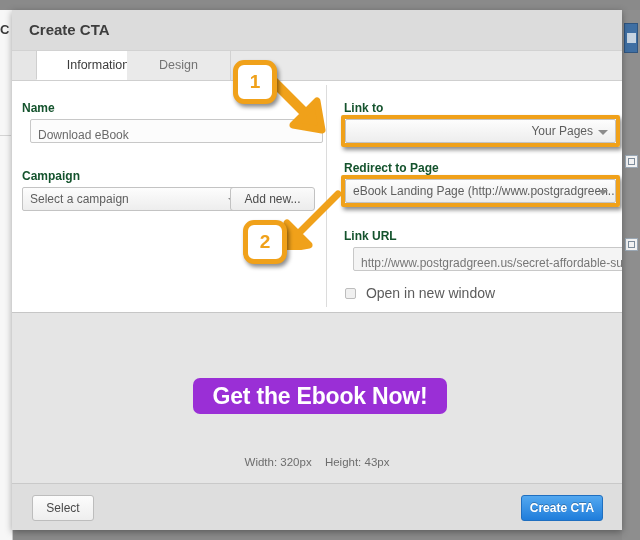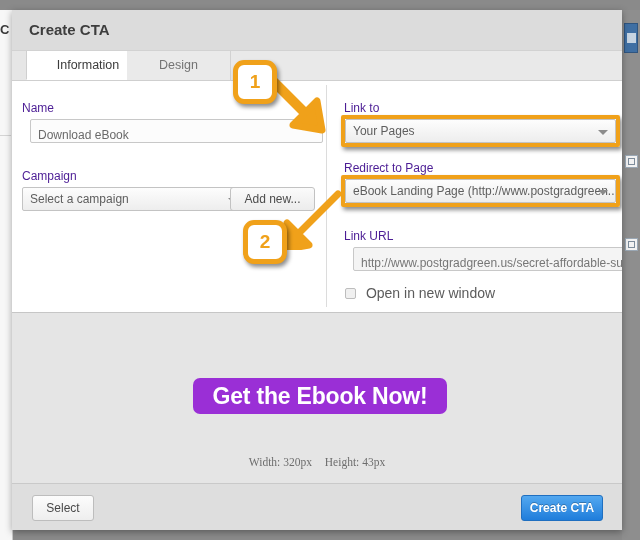--- a/index.html
+++ b/index.html
@@ -132,21 +132,21 @@
     background: #ffffff;
     border-left: 1px solid #cfcfcf;
     border-right: 1px solid #cfcfcf;
     border-bottom: 1px solid #ffffff;
     color: #3c3c3c;
   }
   .tab.inactive {
     background: #eaeaea;
     border-right: 1px solid #d2d2d2;
   }
-  .tab-0 { left: 14px;  width: 124px; }
+  .tab-0 { left: 24px;  width: 124px; }
   .tab-1 { left: 115px; width: 104px; }
   .tab-rest {
     position: absolute;
     left: 219px; top: 0;
     right: 0; height: 29px;
     background: #e9e9e9;
   }
 
   
   .form-area {
@@ -157,22 +157,22 @@
   }
   .col-divider {
     position: absolute;
     left: 314px; top: 4px;
     width: 1px; height: 222px;
     background: #dcdcdc;
   }
   .field-label {
     position: absolute;
     font-size: 12px;
-    font-weight: normal;
-    color: #4c1d95;
+    font-weight: bold;
+    color: #14532d;
   }
   .txt-input {
     position: absolute;
     box-sizing: border-box;
     height: 24px;
     background: #fcfcfc;
     border: 1px solid #c8c8c8;
     border-radius: 2px;
     font-size: 12px;
     color: #6a6a6a;
@@ -272,21 +272,20 @@
     letter-spacing: -0.2px;
     cursor: pointer;
   }
   .dims-text {
     position: absolute;
     left: 0; right: 0;
     top: 143px;
     text-align: center;
     font-size: 11.5px;
     color: #6d6d6d;
-    font-family: Liberation Serif, serif;
   }
   .dims-text span { margin: 0 5px; }
 
   
   .footer {
     position: relative;
     height: 48px;
     background: #dedede;
   }
   .btn-cancel {
@@ -381,21 +380,21 @@
     <div class="txt-input" style="left:10px; top:38px; width:293px;">Download eBook</div>
 
     <div class="field-label" style="left:10px; top:88px;">Campaign</div>
     <div class="dropdown" style="left:10px; top:106px; width:224px;">
       <span>Select a campaign</span>
       <span class="caret"></span>
     </div>
     <div class="btn-grey" style="left:218px; top:106px; width:85px;">Add new...</div>
 
     <div class="field-label" style="left:332px; top:20px;">Link to</div>
-    <div class="dropdown" style="left:333px; top:38px; width:271px;">
+    <div class="dropdown" style="left:333px; top:38px; width:271px;text-align:right;">
       <span>Your Pages</span>
       <span class="caret"></span>
     </div>
     <div class="hl-frame" style="left:329px; top:34px; width:279px; height:32px;"></div>
 
     <div class="field-label" style="left:332px; top:80px;">Redirect to Page</div>
     <div class="dropdown" style="left:333px; top:98px; width:271px;">
       <span>eBook Landing Page (http://www.postgradgreen....</span>
       <span class="caret"></span>
     </div>

